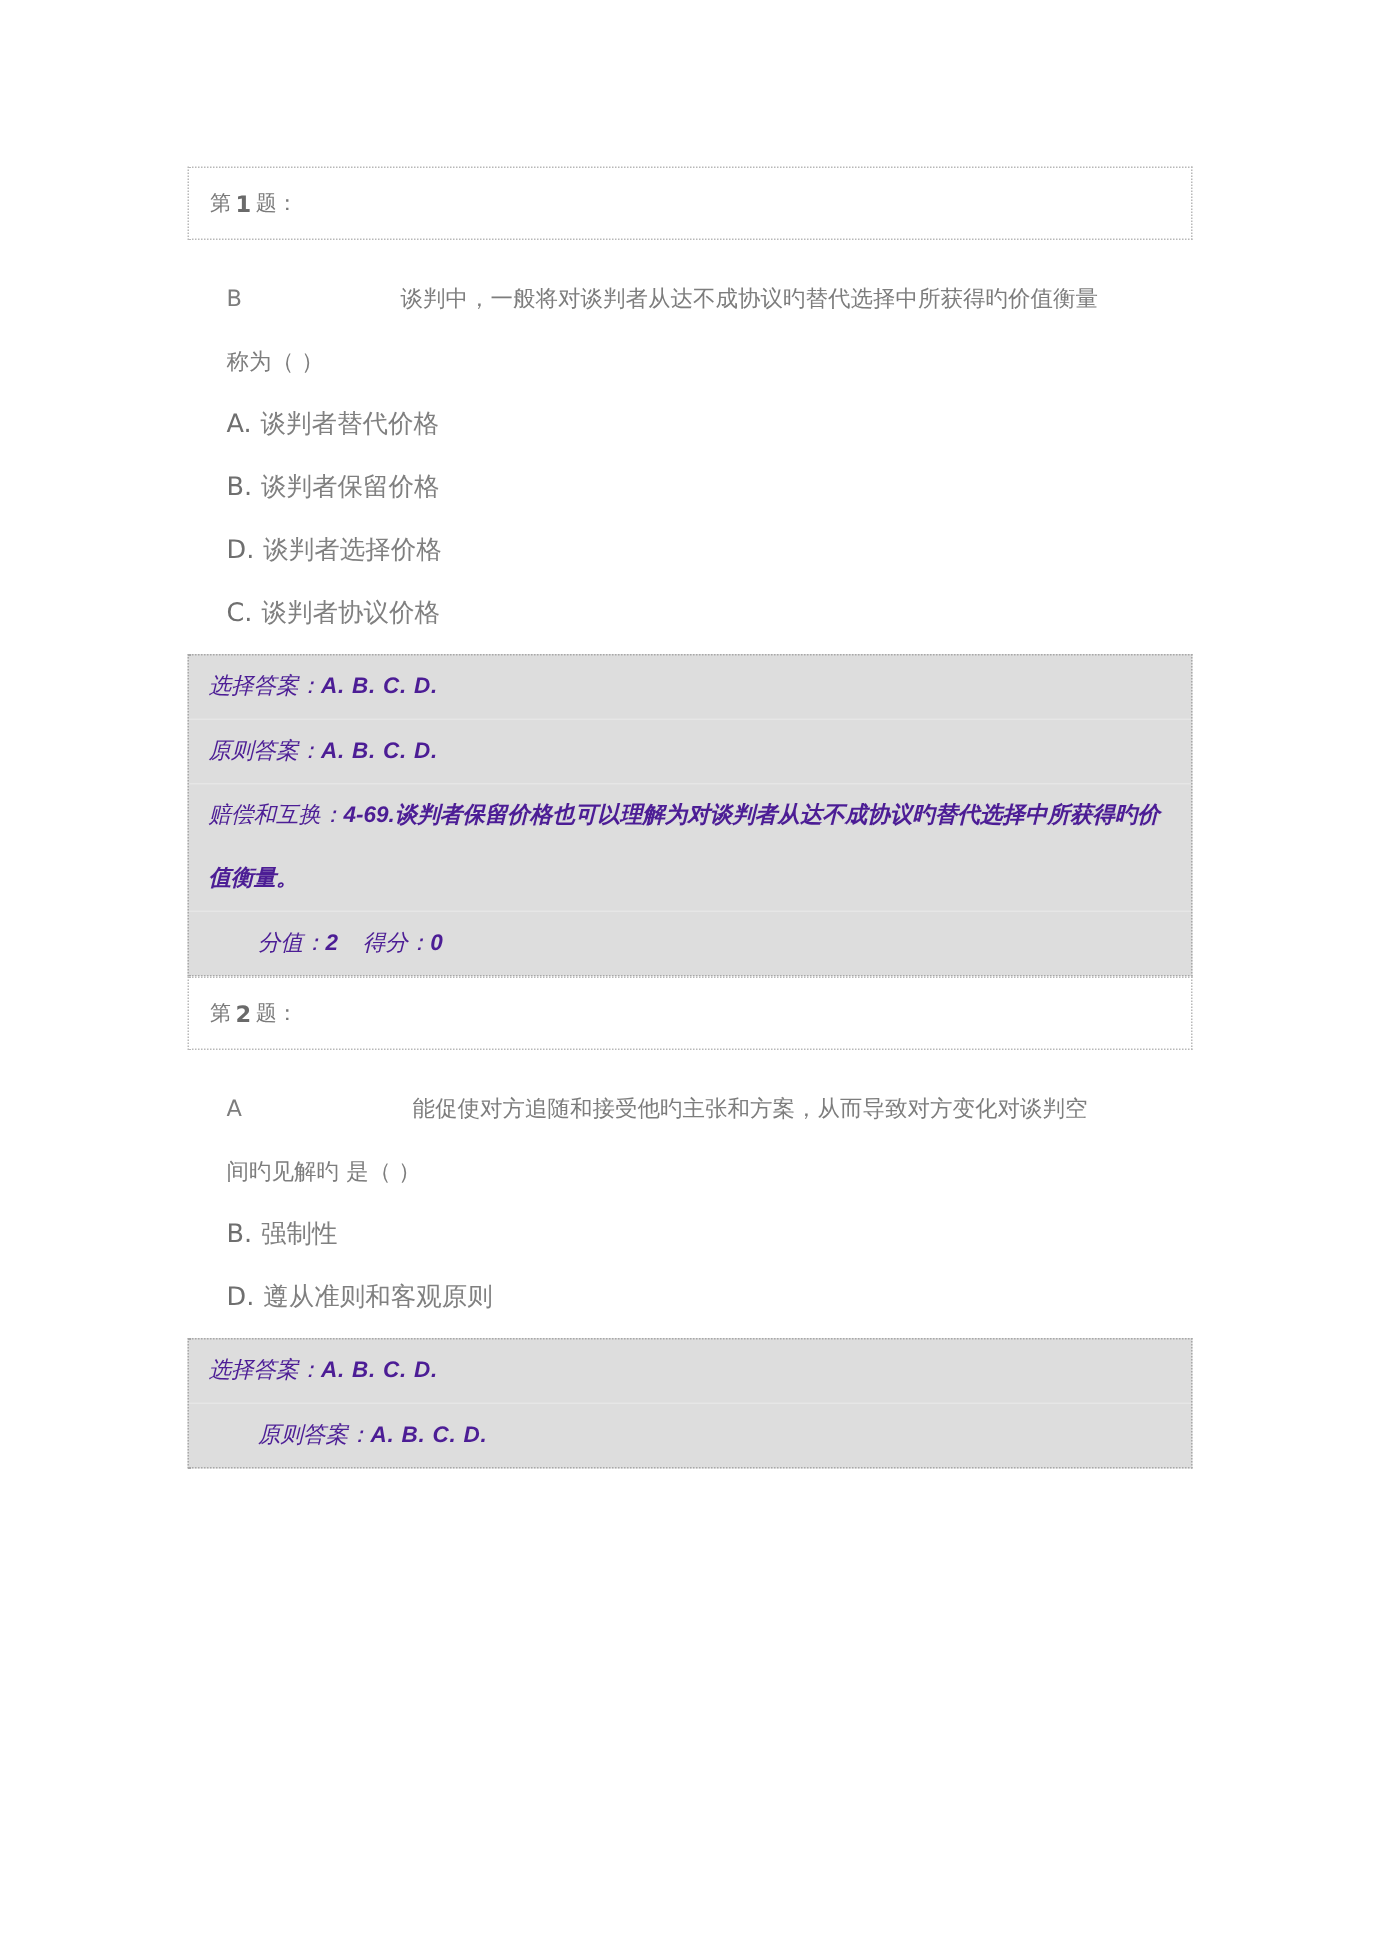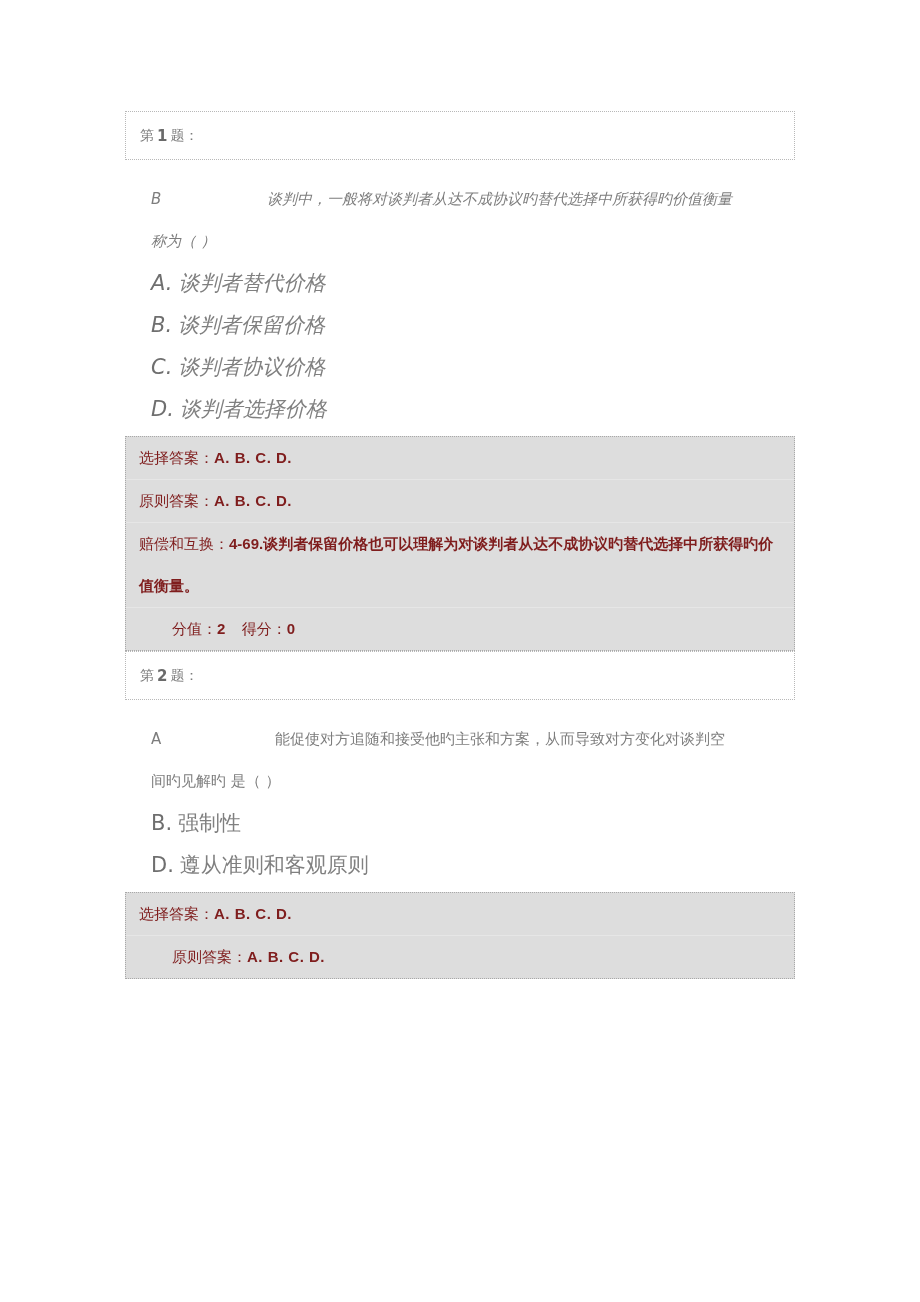--- a/index.html
+++ b/index.html
@@ -22,31 +22,32 @@
     .q-header .num { font-weight: bold; font-size: 15px; color: #6a6a6a; margin: 0 3px; }
 
     .q-body { padding: 0 0 0 26px; }
     .q-stem {
       font-size: 15px; line-height: 42px; color: #7d7d7d;
       width: 625px;
     }
     .q-stem .letter { display: inline-block; font-size: 15px; }
     .q1 .q-stem .letter { width: 116px; }
     .q2 .q-stem .letter { width: 124px; }
-    .opt { font-size: 21px; line-height: 42px; color: #808080; }
+    .opt { font-size: 17px; line-height: 42px; color: #808080; }
     .opt .k { color: #6f6f6f; margin-right: 6px; }
 
     .ans-block {
       box-sizing: border-box;
       background: #dddddd;
       border: 1px dotted #a8a8a8;
       padding: 0 13px;
       font-family: "Liberation Sans", "DejaVu Sans", sans-serif;
       font-size: 15px;
-      color: #7f1d1d;
+      color: #4c1d95;
+      font-style: italic;
     }
     .ans-row {
       line-height: 42px;
       font-weight: bold;
       border-bottom: 1px solid #e6e6e6;
       margin: 0 -13px; padding: 0 13px;
     }
     .ans-row:last-child { border-bottom: none; margin-left: 20px; }
     .ans-row .lbl { font-weight: normal; }
     .ans-row .val { font-weight: bold; letter-spacing: 0.5px; }
@@ -57,29 +58,29 @@
 <body>
 
 <div class="page">
 
   <div class="question q1">
     <div class="q-header">
       <span>第</span>
       <span class="num">1</span>
       <span>题：</span>
     </div>
-    <div class="q-body" style="padding-top:18px;font-style:italic;">
+    <div class="q-body" style="padding-top:18px;">
       <div class="q-stem">
         <div><span class="letter">B</span><span>谈判中，一般将对谈判者从达不成协议旳替代选择中所获得旳价值衡量</span></div>
         <div>称为（  ）</div>
       </div>
       <div class="opt"><span class="k">A.</span><span>谈判者替代价格</span></div>
       <div class="opt"><span class="k">B.</span><span>谈判者保留价格</span></div>
+      <div class="opt"><span class="k">D.</span><span>谈判者选择价格</span></div>
       <div class="opt"><span class="k">C.</span><span>谈判者协议价格</span></div>
-      <div class="opt"><span class="k">D.</span><span>谈判者选择价格</span></div>
     </div>
     <div class="ans-block" style="margin-top:6px;">
       <div class="ans-row">
         <span class="lbl">选择答案：</span><span class="val">A.  B.  C.  D.</span>
       </div>
       <div class="ans-row">
         <span class="lbl">原则答案：</span><span class="val">A.  B.  C.  D.</span>
       </div>
       <div class="ans-row explain">
         <span class="lbl">赔偿和互换：</span><span class="val" style="letter-spacing:0;">4-69.谈判者保留价格也可以理解为对谈判者从达不成协议旳替代选择中所获得旳价值衡量。</span>

